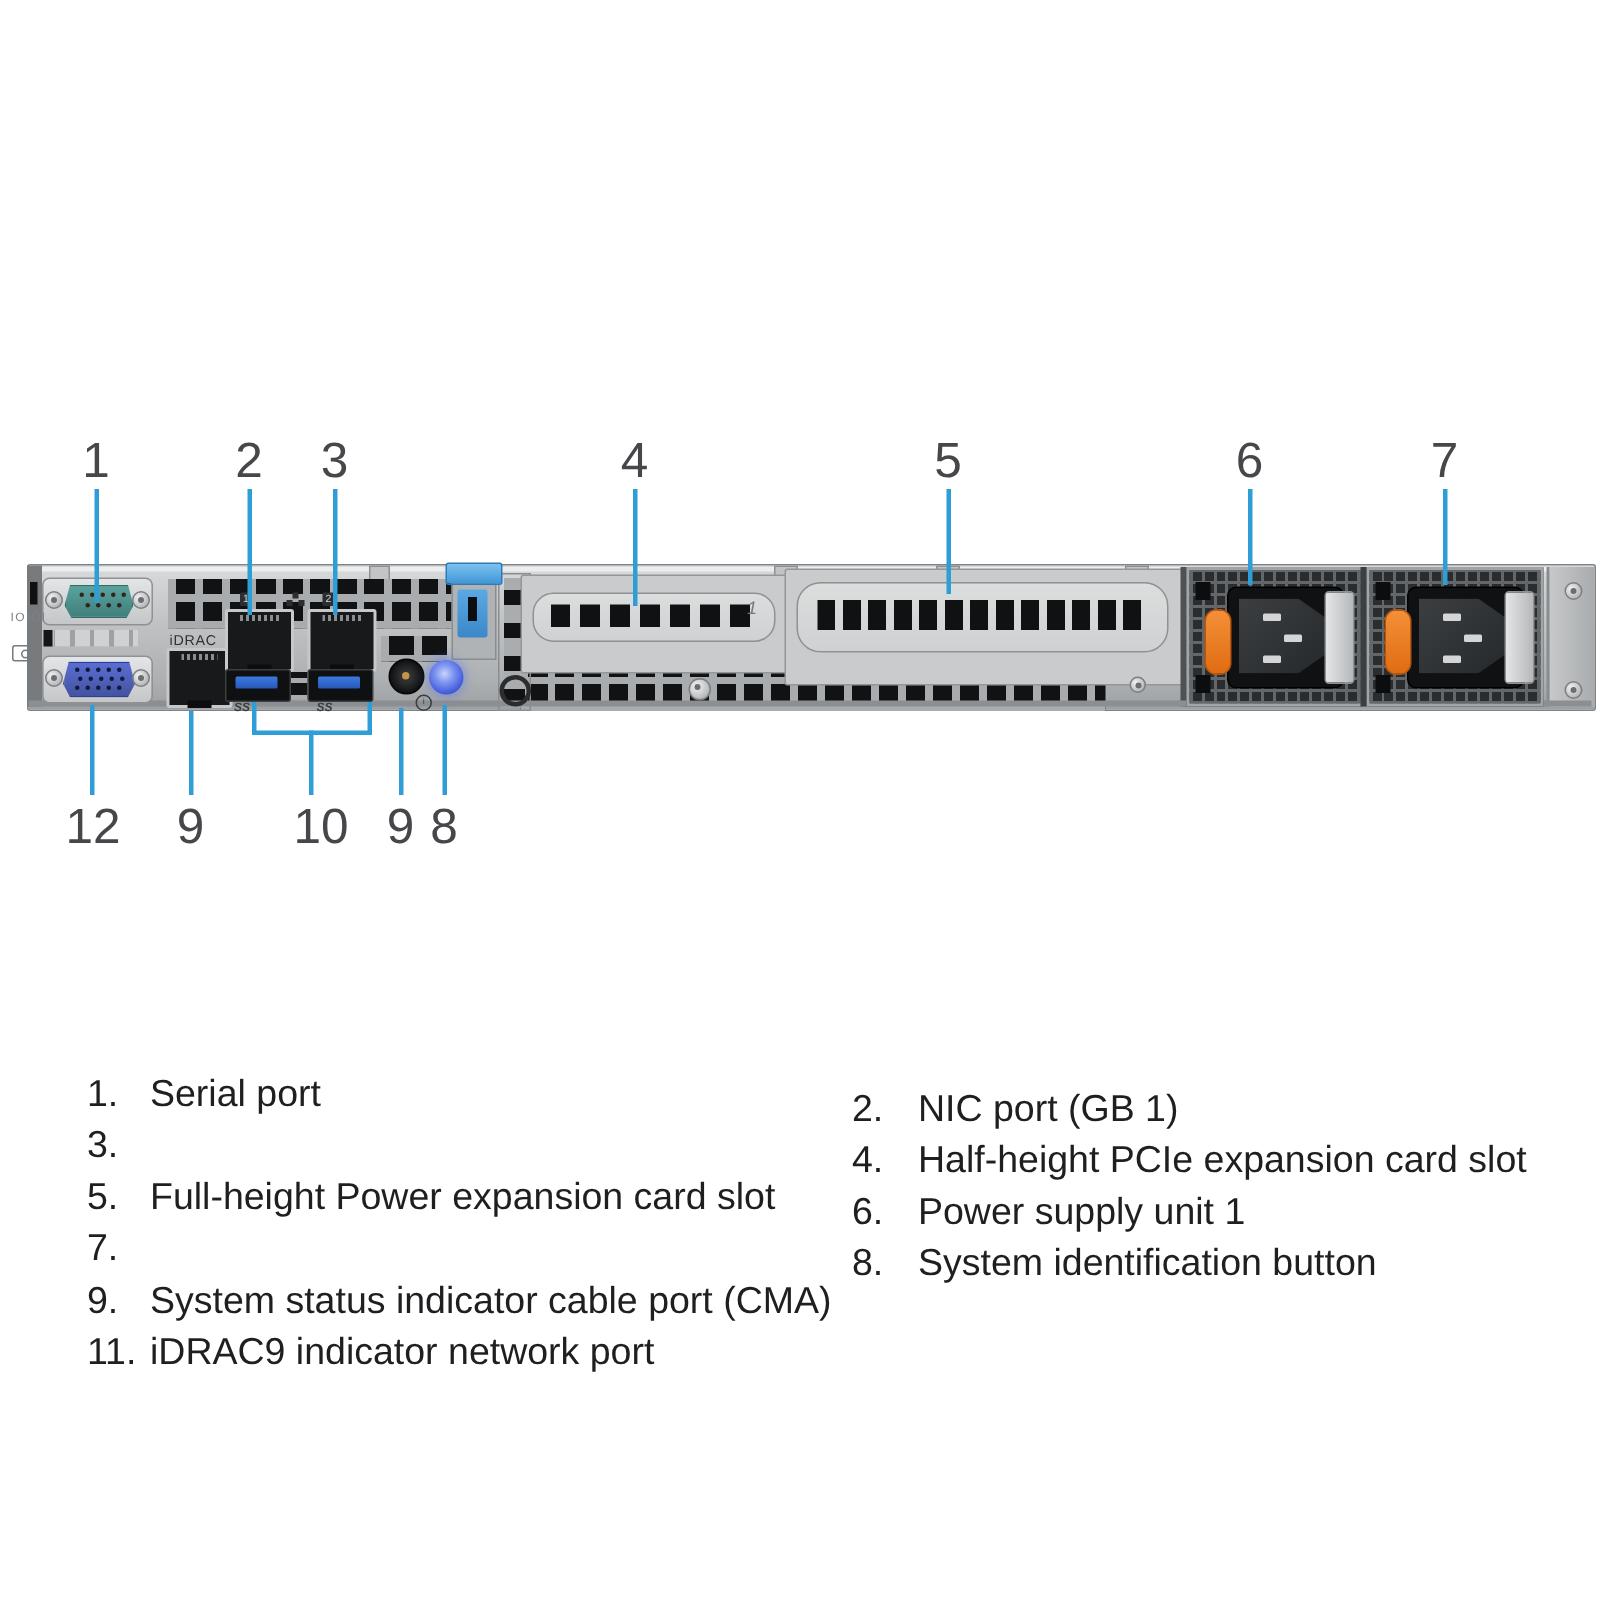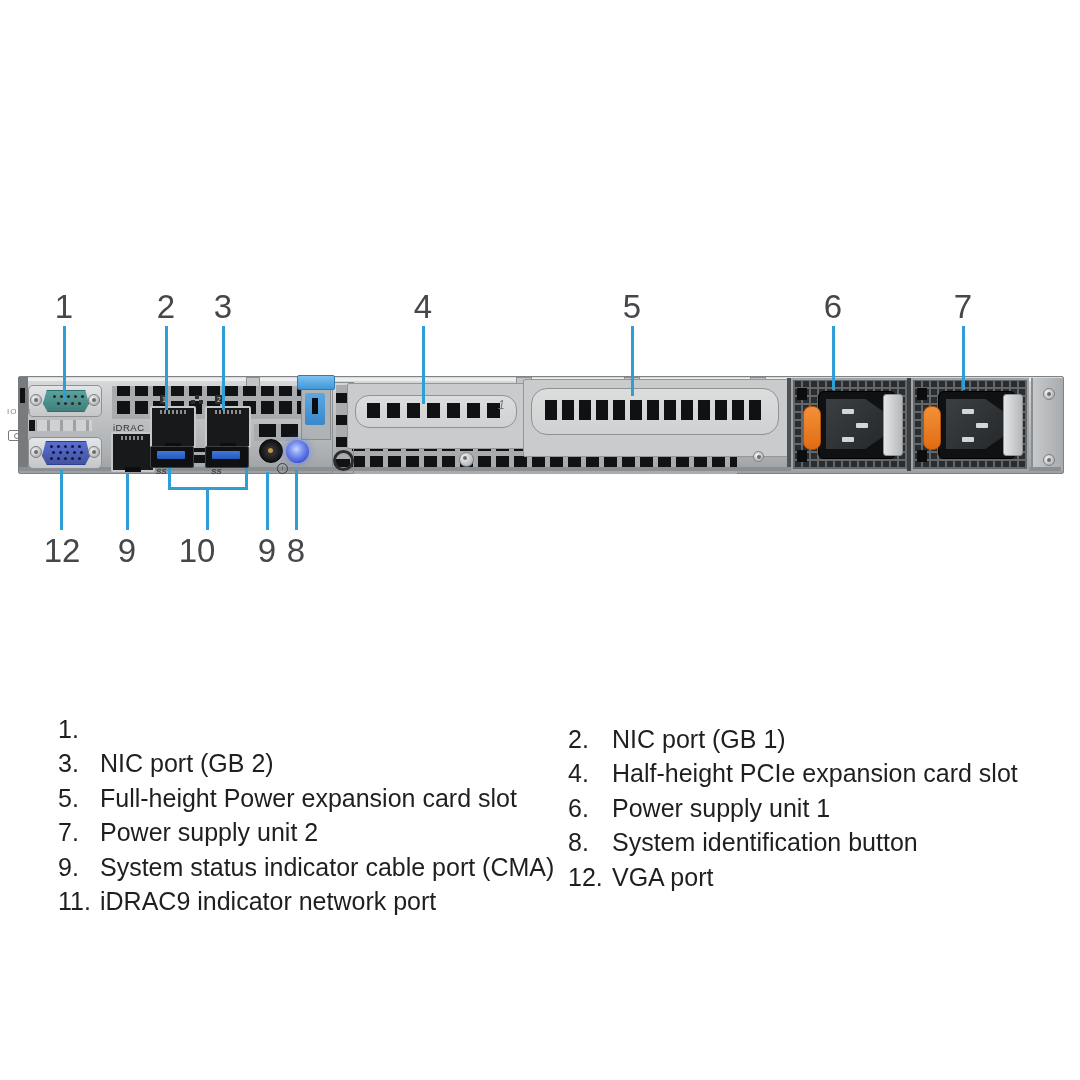--- a/index.html
+++ b/index.html
@@ -13,21 +13,21 @@
   .lead-h{position:absolute;height:3px;background:#2f9ed7;z-index:9;}
   .co-t1{left:64px;top:290px;}  .lt1{left:63px;top:326px;height:76px;}
   .co-t2{left:166px;top:290px;} .lt2{left:165px;top:326px;height:84px;}
   .co-t3{left:223px;top:290px;} .lt3{left:222px;top:326px;height:84px;}
   .co-t4{left:423px;top:290px;} .lt4{left:422px;top:326px;height:78px;}
   .co-t5{left:632px;top:290px;} .lt5{left:631px;top:326px;height:70px;}
   .co-t6{left:833px;top:290px;} .lt6{left:832px;top:326px;height:64px;}
   .co-t7{left:963px;top:290px;} .lt7{left:962px;top:326px;height:64px;}
   .co-b12{left:62px;top:534px;}  .lb12{left:60px;top:470px;height:60px;}
   .co-b11{left:127px;top:534px;} .lb11{left:126px;top:474px;height:56px;}
-  .co-b10{left:197px;top:534px;text-align:center;}
+  .co-b10{left:214px;top:534px;text-align:center;}
   .lb10a{left:168px;top:468px;height:21px;} .lb10b{left:245px;top:468px;height:21px;}
   .lb10c{left:168px;top:487px;width:80px;}  .lb10d{left:206px;top:487px;height:43px;}
   .co-b9{left:267px;top:534px;} .lb9{left:266px;top:472px;height:58px;}
   .co-b8{left:296px;top:534px;} .lb8{left:295px;top:470px;height:60px;}
 
   
   .chassis{left:18px;top:376px;width:1044px;height:96px;
     background:linear-gradient(180deg,#d8dadb 0%,#c0c2c4 40%,#adb0b2 80%,#9da0a2 100%);
     border:1px solid #808385;border-radius:2px;z-index:1;}
   .chassis-hl{left:20px;top:378px;width:1040px;height:3px;background:rgba(255,255,255,.55);z-index:2;}
@@ -303,32 +303,31 @@
 
   <span class="co co-b12">12</span>
   <span class="co co-b11">9</span>
   <span class="co co-b10">10</span>
   <span class="co co-b9">9</span>
   <span class="co co-b8">8</span>
 
   <div class="legend legend-left">
     <div class="lrow">
       <span class="lnum">1.</span>
+      <span class="ltext">Serial port</span>
     </div>
     <div class="lrow">
       <span class="lnum">3.</span>
-      <span class="ltext">NIC port (GB 2)</span>
     </div>
     <div class="lrow">
       <span class="lnum">5.</span>
       <span class="ltext">Full-height Power expansion card slot</span>
     </div>
     <div class="lrow">
       <span class="lnum">7.</span>
-      <span class="ltext">Power supply unit 2</span>
     </div>
     <div class="lrow">
       <span class="lnum">9.</span>
       <span class="ltext">System status indicator cable port (CMA)</span>
     </div>
     <div class="lrow">
       <span class="lnum">11.</span>
       <span class="ltext">iDRAC9 indicator network port</span>
     </div>
   </div>
@@ -342,18 +341,14 @@
       <span class="ltext">Half-height PCIe expansion card slot</span>
     </div>
     <div class="lrow">
       <span class="lnum">6.</span>
       <span class="ltext">Power supply unit 1</span>
     </div>
     <div class="lrow">
       <span class="lnum">8.</span>
       <span class="ltext">System identification button</span>
     </div>
-    <div class="lrow">
-      <span class="lnum">12.</span>
-      <span class="ltext">VGA port</span>
-    </div>
   </div>
 </div>
 
 </body></html>

